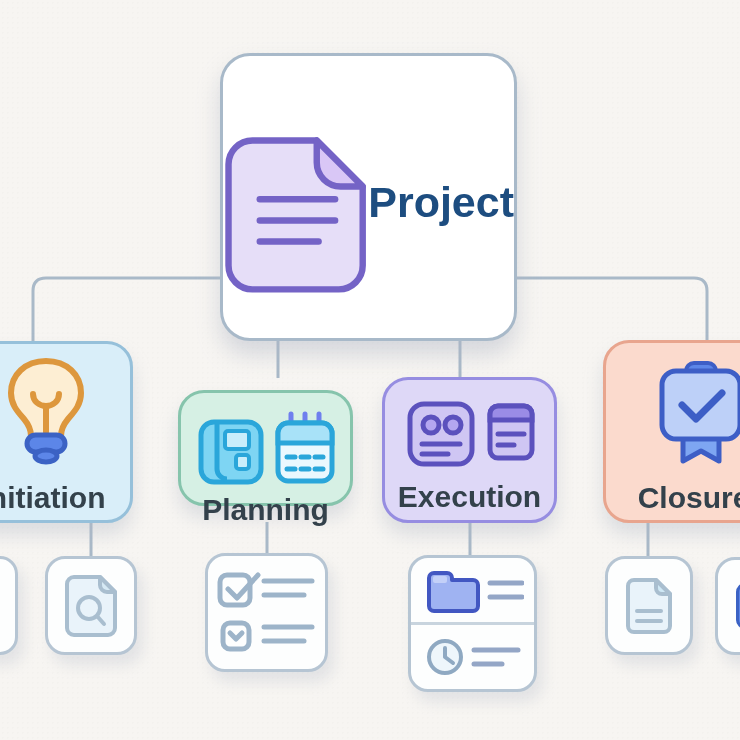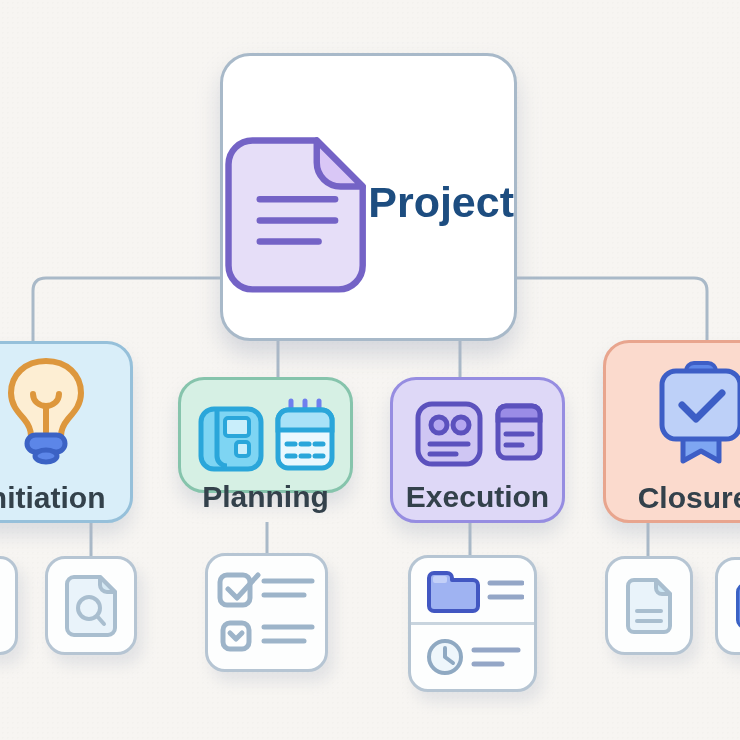--- a/index.html
+++ b/index.html
@@ -20,24 +20,24 @@
     display:flex;flex-direction:row;align-items:center;
   }
   .project .doc-icon{margin-top:34px;}
   .project-label{margin-top:10px;font-size:43px;font-weight:600;color:var(--project-label,#1d4d80);}
   
   .phase{border-radius:26px;border:3px solid;box-shadow:0 12px 18px rgba(176,184,198,.38);}
   .phase-label{position:absolute;left:0;right:0;text-align:center;font-size:30px;font-weight:700;color:var(--phase-label,#33414b);}
   .initiation{left:-47px;top:341px;width:180px;height:182px;background:var(--initiation-bg,#d9eef9);border-color:var(--initiation-border,#96c0da);}
   .initiation .icon-slot{position:absolute;left:42px;top:12px;}
   .initiation .phase-label{top:137px;}
-  .planning{left:178px;top:377px;width:175px;height:116px;background:var(--planning-bg,#d6f0e4);border-color:var(--planning-border,#86c4ac);}
+  .planning{left:178px;top:390px;width:175px;height:116px;background:var(--planning-bg,#d6f0e4);border-color:var(--planning-border,#86c4ac);}
   .planning .icon-row{position:absolute;left:17px;top:18px;width:140px;display:flex;align-items:flex-end;gap:10px;}
   .planning .phase-label{top:100px;}
-  .execution{left:390px;top:377px;width:175px;height:146px;background:var(--execution-bg,#ded8f7);border-color:var(--execution-border,#968de1);}
+  .execution{left:382px;top:377px;width:175px;height:146px;background:var(--execution-bg,#ded8f7);border-color:var(--execution-border,#968de1);}
   .execution .icon-row{position:absolute;left:22px;top:21px;width:130px;display:flex;align-items:flex-start;gap:12px;}
   .execution .icon-row svg:last-child{margin-top:2px;}
   .execution .phase-label{top:100px;}
   .closure{left:603px;top:340px;width:181px;height:183px;background:var(--closure-bg,#fbdacd);border-color:var(--closure-border,#e8a58e);}
   .closure .icon-slot{position:absolute;left:52px;top:18px;}
   .closure .phase-label{top:138px;}
   
   .subnode{
     background:var(--subnode-bg,#fdfefe);border:3px solid var(--subnode-border,#b6c5d3);
     border-radius:20px;box-shadow:6px 10px 14px rgba(182,190,202,.32);

